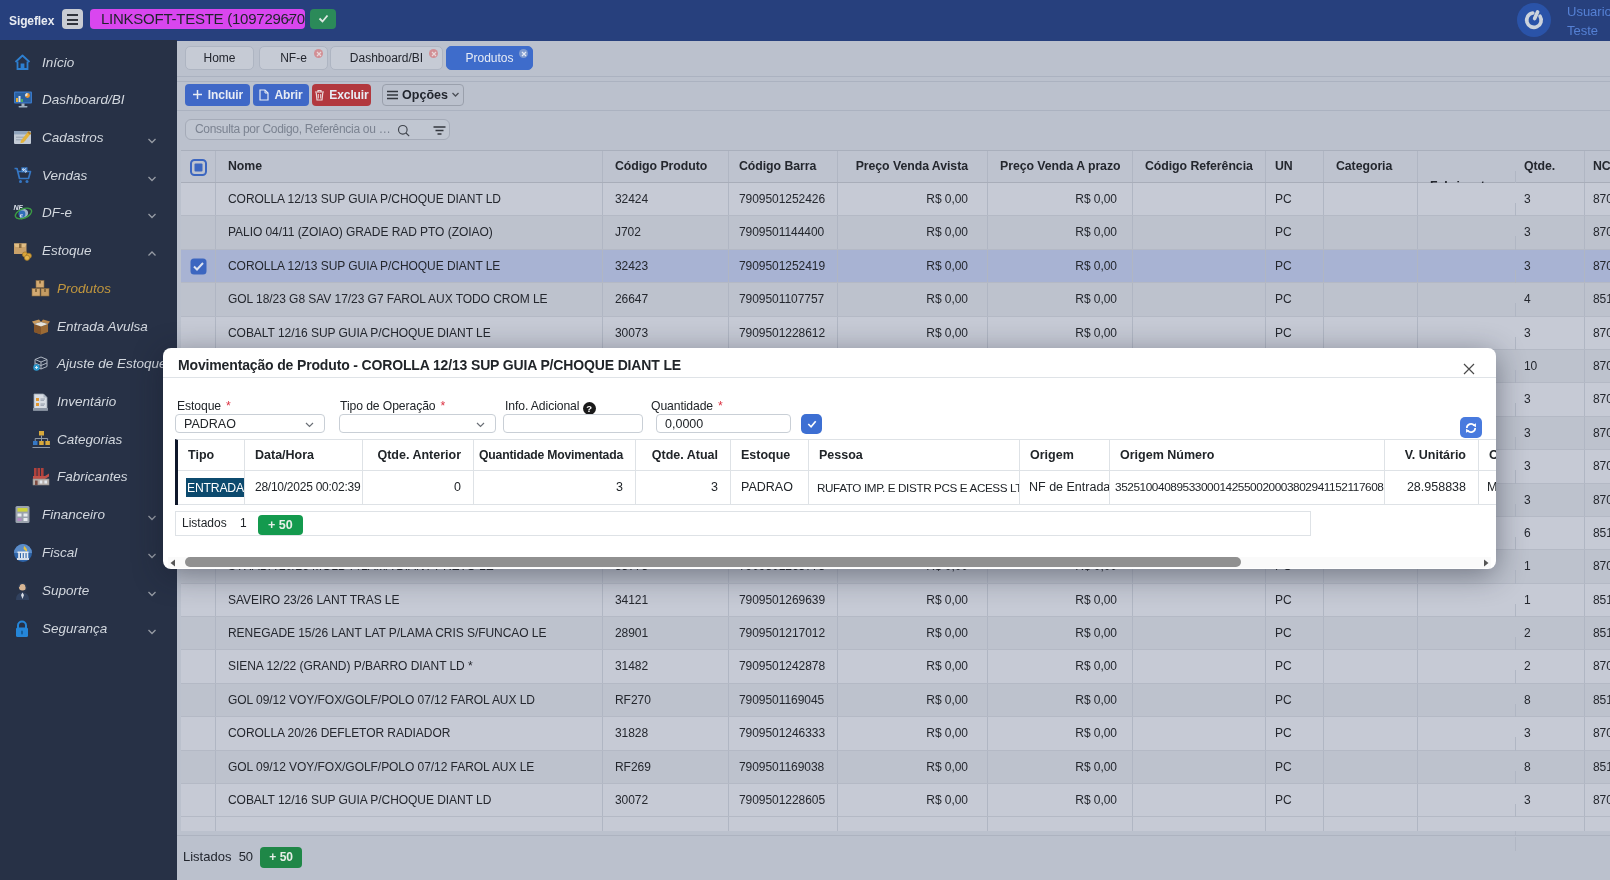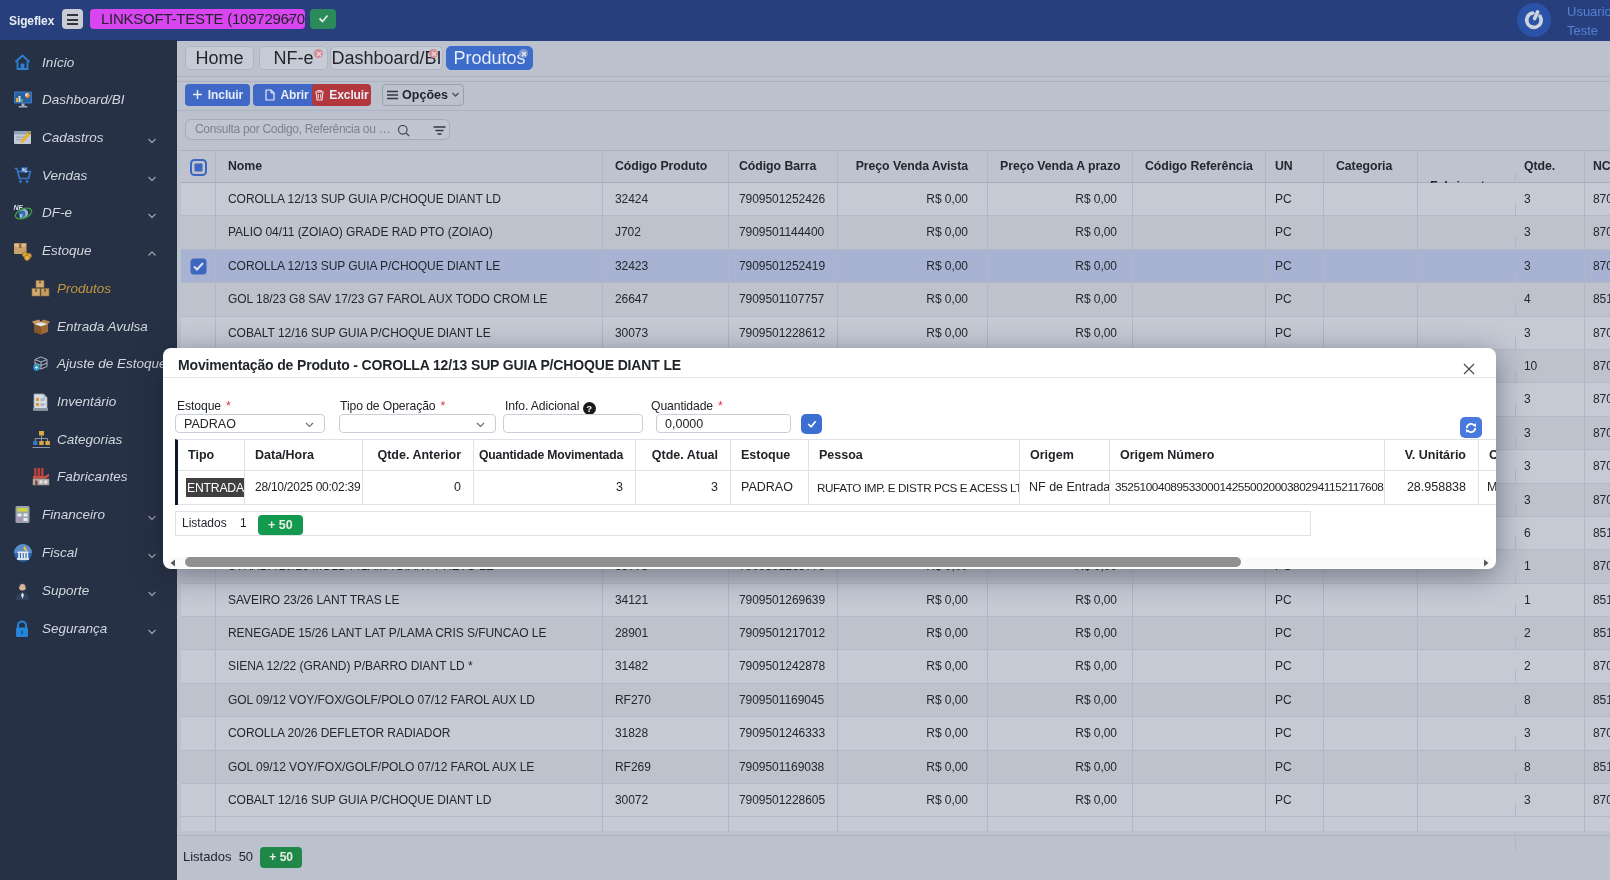--- a/index.html
+++ b/index.html
@@ -24,21 +24,21 @@
   .mi .lb { position:absolute; left:42px; top:2px; }
   .mi .ch { position:absolute; right:20px; top:6px; }
   .mi2 .ic { left:31px; }
   .mi2 .lb { left:57px; }
 
   .chev { width:8px; height:8px; display:inline-block; }
 
   
   #content { position:absolute; left:177px; top:40px; width:1433px; height:840px; background:#bbc1cd; }
 
-  .tab { position:absolute; top:6px; height:24px; border:1px solid #aeb5c2; background:#c6cbd5; border-radius:5px; color:#23262e; font-size:18px; text-align:center; line-height:22px; }
+  .tab { position:absolute; top:6px; height:24px; border:1px solid #aeb5c2; background:#c6cbd5; border-radius:5px; color:#23262e; font-size:12px; text-align:center; line-height:22px; }
   .tab.act { background:#3e6ccb; border-color:#3e6ccb; color:#e6ebf5; }
   .badge { position:absolute; top:2px; right:4px; width:9px; height:9px; border-radius:50%; background:#d28f95; }
   .badge.blu { background:#7f9bcf; }
   .badge svg { position:absolute; left:1.5px; top:1.5px; }
   #tabline { position:absolute; left:0; top:36px; width:1433px; height:1px; background:#abb2c0; }
 
   .btn { position:absolute; top:44px; height:22px; border-radius:4px; color:#e8ecf4; font-size:12px; font-weight:bold; text-align:center; line-height:22px; letter-spacing:-0.1px; white-space:nowrap; }
   .btn.blue { background:#3f68c7; }
   .btn.red { background:#b2383e; }
   #btnopc { position:absolute; top:44px; left:205px; height:22px; width:82px; border:1px solid #9aa0ac; border-radius:4px; color:#22262e; font-size:12.5px; font-weight:bold; text-align:center; line-height:20px; }
@@ -351,21 +351,21 @@
           <path d="M1 1 L5 5 M5 1 L1 5" stroke="#e6ebf5" stroke-width="1.2"></path>
         </svg>
       </div></div>
   <div id="tabline"></div>
   <div style="position:absolute;left:0;top:40.5px;width:1433px;height:1px;background:#abb2c0;"></div>
   <div style="position:absolute;left:0;top:70px;width:1433px;height:1px;background:#abb2c0;"></div>
 
   <div class="btn blue" style="left:8px; width:65px;"><svg width="11" height="11" viewBox="0 0 11 11" style="vertical-align:-1px">
         <path d="M5.5 1 V10 M1 5.5 H10" stroke="#e8ecf4" stroke-width="1.5"></path>
       </svg><span style="margin-left:5px">Incluir</span></div>
-  <div class="btn blue" style="left:76px; width:68px;"><svg width="10" height="12" viewBox="0 0 10 12" style="vertical-align:-2px">
+  <div class="btn blue" style="left:76px; width:56px;"><svg width="10" height="12" viewBox="0 0 10 12" style="vertical-align:-2px">
         <path d="M1 1 H6 L9 4 V11 H1 Z" stroke="#e8ecf4" stroke-width="1.2" fill="none"></path>
         <path d="M6 1 V4 H9" stroke="#e8ecf4" stroke-width="1" fill="none"></path>
       </svg><span style="margin-left:5px">Abrir</span></div>
   <div class="btn red" style="left:135px; width:59px;"><svg width="11" height="12" viewBox="0 0 11 12" style="vertical-align:-2px">
         <path d="M1 3 H10 M4 3 V1.5 H7 V3" stroke="#eddcdd" stroke-width="1.2" fill="none"></path>
         <path d="M2.2 3.5 L3 11 H8 L8.8 3.5" stroke="#eddcdd" stroke-width="1.2" fill="none"></path>
         <path d="M4.3 5 V9.5 M6.7 5 V9.5" stroke="#eddcdd" stroke-width="1"></path>
       </svg><span style="margin-left:4px">Excluir</span></div>
   <div id="btnopc"><svg width="13" height="10" viewBox="0 0 13 10" style="vertical-align:-1px">
         <path d="M1 1.5 H12 M1 5 H12 M1 8.5 H12" stroke="#33373e" stroke-width="1.4"></path>
@@ -734,21 +734,21 @@
         <div class="mc m3 r" style="padding-right:12px;padding-left:2px;font-size:12.2px;letter-spacing:-0.2px;">Quantidade Movimentada</div>
         <div class="mc m4 r" style="padding-right:12px">Qtde. Atual</div>
         <div class="mc m5">Estoque</div>
         <div class="mc m6">Pessoa</div>
         <div class="mc m7">Origem</div>
         <div class="mc m8">Origem Número</div>
         <div class="mc m9 r" style="padding-right:12px">V. Unitário</div>
         <div class="mc m10">Observaç</div>
       </div>
   <div class="mrow b">
-        <div class="mc m0" style="padding:0 4px 0 8px;font-size:12.2px;letter-spacing:-0.2px;"><span style="background:#404040;color:#fff;padding:2.5px 1px;">ENTRADA</span></div>
+        <div class="mc m0" style="padding:0 4px 0 8px;font-size:12.2px;letter-spacing:-0.2px;"><span style="background:#0c4a6e;color:#fff;padding:2.5px 1px;">ENTRADA</span></div>
         <div class="mc m1" style="font-size:12px;letter-spacing:-0.25px;padding-right:2px;">28/10/2025 00:02:39</div>
         <div class="mc m2 r" style="padding-right:12px">0</div>
         <div class="mc m3 r" style="padding-right:12px">3</div>
         <div class="mc m4 r" style="padding-right:12px">3</div>
         <div class="mc m5">PADRAO</div>
         <div class="mc m6" style="font-size:11.7px;letter-spacing:-0.38px;padding:0 2px 0 8px;">RUFATO IMP. E DISTR PCS E ACESS LTDA</div>
         <div class="mc m7" style="padding:0 2px 0 9px;">NF de Entrada</div>
         <div class="mc m8" style="font-size:11.8px;letter-spacing:-0.42px;padding:0 5px;">35251004089533000142550020003802941152117608</div>
         <div class="mc m9 r" style="padding-right:12px">28.958838</div>
         <div class="mc m10" style="padding:0 0 0 8px;">Movimen</div>

